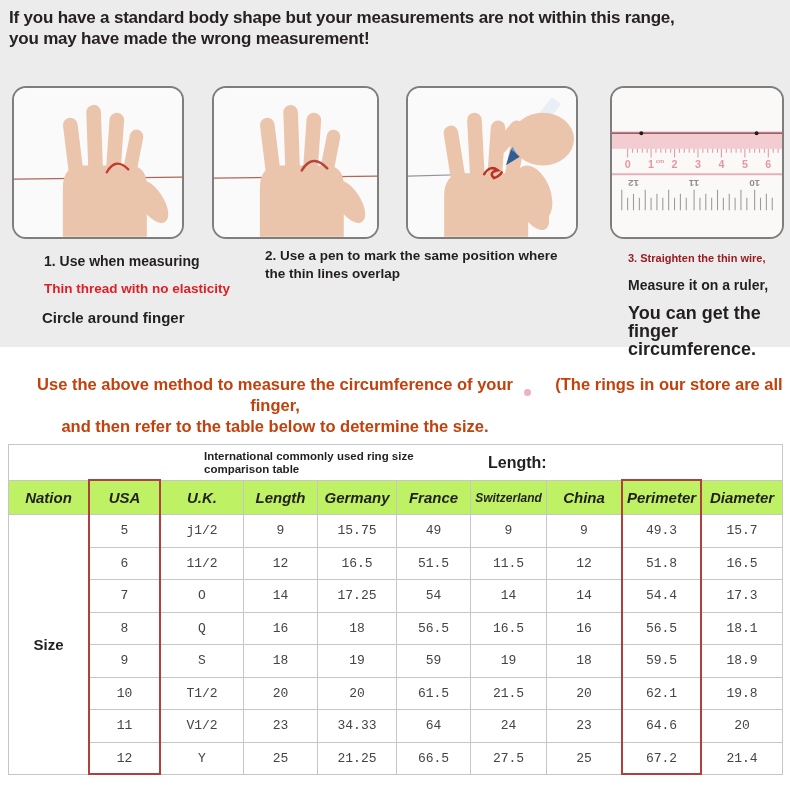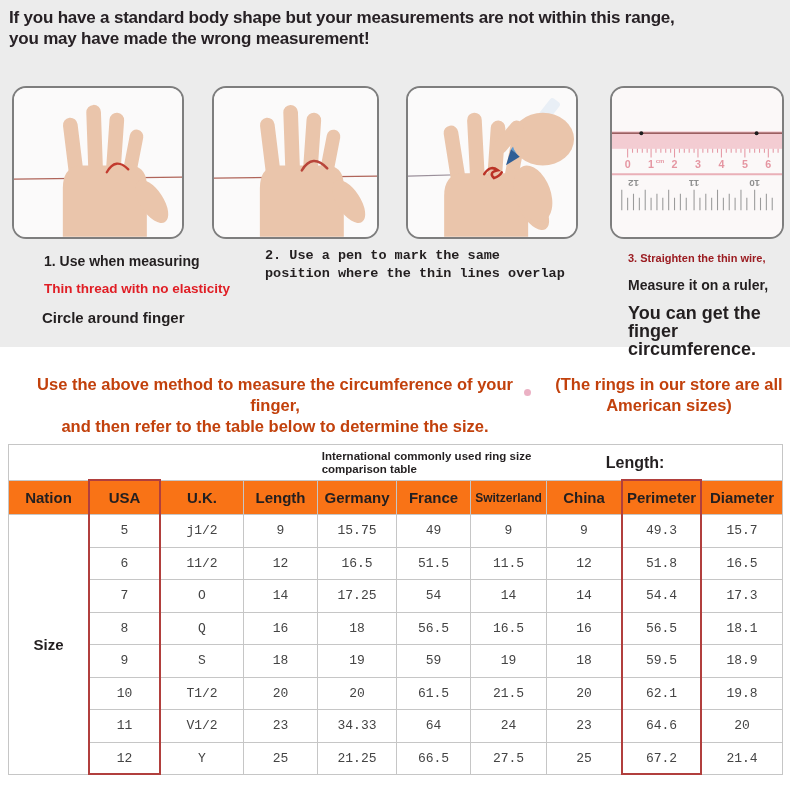--- a/index.html
+++ b/index.html
@@ -18,45 +18,45 @@
   .panel svg { display:block; width:100%; height:100%; }
   .p1 { left:12px;  width:172px; }
   .p2 { left:212px; width:167px; }
   .p3 { left:406px; width:172px; }
   .p4 { left:610px; width:174px; }
 
   .cap { position:absolute; font-weight:bold; color:#231f20; }
   .cap1-title { left:44px;  top:253px; font-size:14px; }
   .cap1-note  { left:44px;  top:281px; font-size:13.5px; color:#e01e25; }
   .cap1-sub   { left:42px;  top:309px; font-size:15px; }
-  .cap2       { left:265px; top:247px; width:300px; font-size:13.5px; line-height:18px;font-family:Liberation Mono, monospace; }
+  .cap2       { left:265px; top:247px; width:300px; font-size:13.5px; line-height:18px; }
   .cap3-title { left:628px; top:252px; font-size:11px; color:#9b1c21; }
   .cap3-l1    { left:628px; top:277px; font-size:14px; }
   .cap3-l2    { left:628px; top:304px; width:162px; font-size:18px; line-height:18px; }
 
   .notice { position:absolute; top:374px; font-weight:bold; color:#c2410c;
     font-size:16.5px; line-height:21px; text-align:center; }
   .notice-left  { left:14px;  width:522px; }
   .notice-right { left:550px; width:238px; }
   .cursor-dot { position:absolute; left:524px; top:389px; width:7px; height:7px;
     border-radius:50%; background:rgba(225,135,165,0.65); }
 
   .size-table { position:absolute; left:8px; top:444px; width:774px;
     border-collapse:collapse; table-layout:fixed; }
   .size-table td, .size-table th { border:1px solid #c6c6c6; text-align:center;
     vertical-align:middle; padding:0; overflow:hidden; }
   .size-table { border:1px solid #a8a8a8; }
   .title-row td { height:36px; border-bottom:1px solid #c6c6c6; }
-  .title-flex { display:flex; align-items:center;justify-content:center; }
+  .title-flex { display:flex; align-items:center; }
   .title-spacer { width:195px; flex:0 0 auto; }
   .table-title { width:268px; text-align:left; font-size:11.5px; font-weight:bold;
     color:#231f20; line-height:13px; flex:0 0 auto; }
   .length-label { margin-left:16px; font-size:16px; font-weight:bold; color:#231f20; }
   .head-row th { height:34px; font-size:15px; font-weight:bold; color:#231f20;
-    background:#f97316; }
+    background:#bef264;font-style:italic; }
   .head-row th.small { font-size:12px; }
   .size-table td.val { height:32.5px; font-family:"Liberation Mono", monospace;
     font-size:13px; color:#444; background:#fff; }
   td.size-label { font-size:15px; font-weight:bold; color:#231f20;
     font-family:"Liberation Sans", sans-serif; background:#fff; }
 
   .col-box { position:absolute; border:2px solid #b13f3d; pointer-events:none; z-index:5; }
   .box-usa       { left:88px;  top:479px; width:73px; height:296px; }
   .box-perimeter { left:621px; top:479px; width:81px; height:296px; }
 </style>
@@ -225,21 +225,20 @@
   <div class="cap cap3-title">3. Straighten the thin wire,</div>
   <div class="cap cap3-l1">Measure it on a ruler,</div>
   <div class="cap cap3-l2">You can get the finger circumference.</div>
 
   <div class="notice notice-left">
     <div>Use the above method to measure the circumference of your finger,</div>
     <div>and then refer to the table below to determine the size.</div>
   </div>
   <div class="notice notice-right">
     <div>(The rings in our store are all</div>
-    <div>American sizes)</div>
   </div>
   <div class="cursor-dot"></div>
 
   <table class="size-table">
     <colgroup>
       <col style="width:80px">
         <col style="width:72px">
         <col style="width:83px">
       <col style="width:74px">
         <col style="width:79px">

